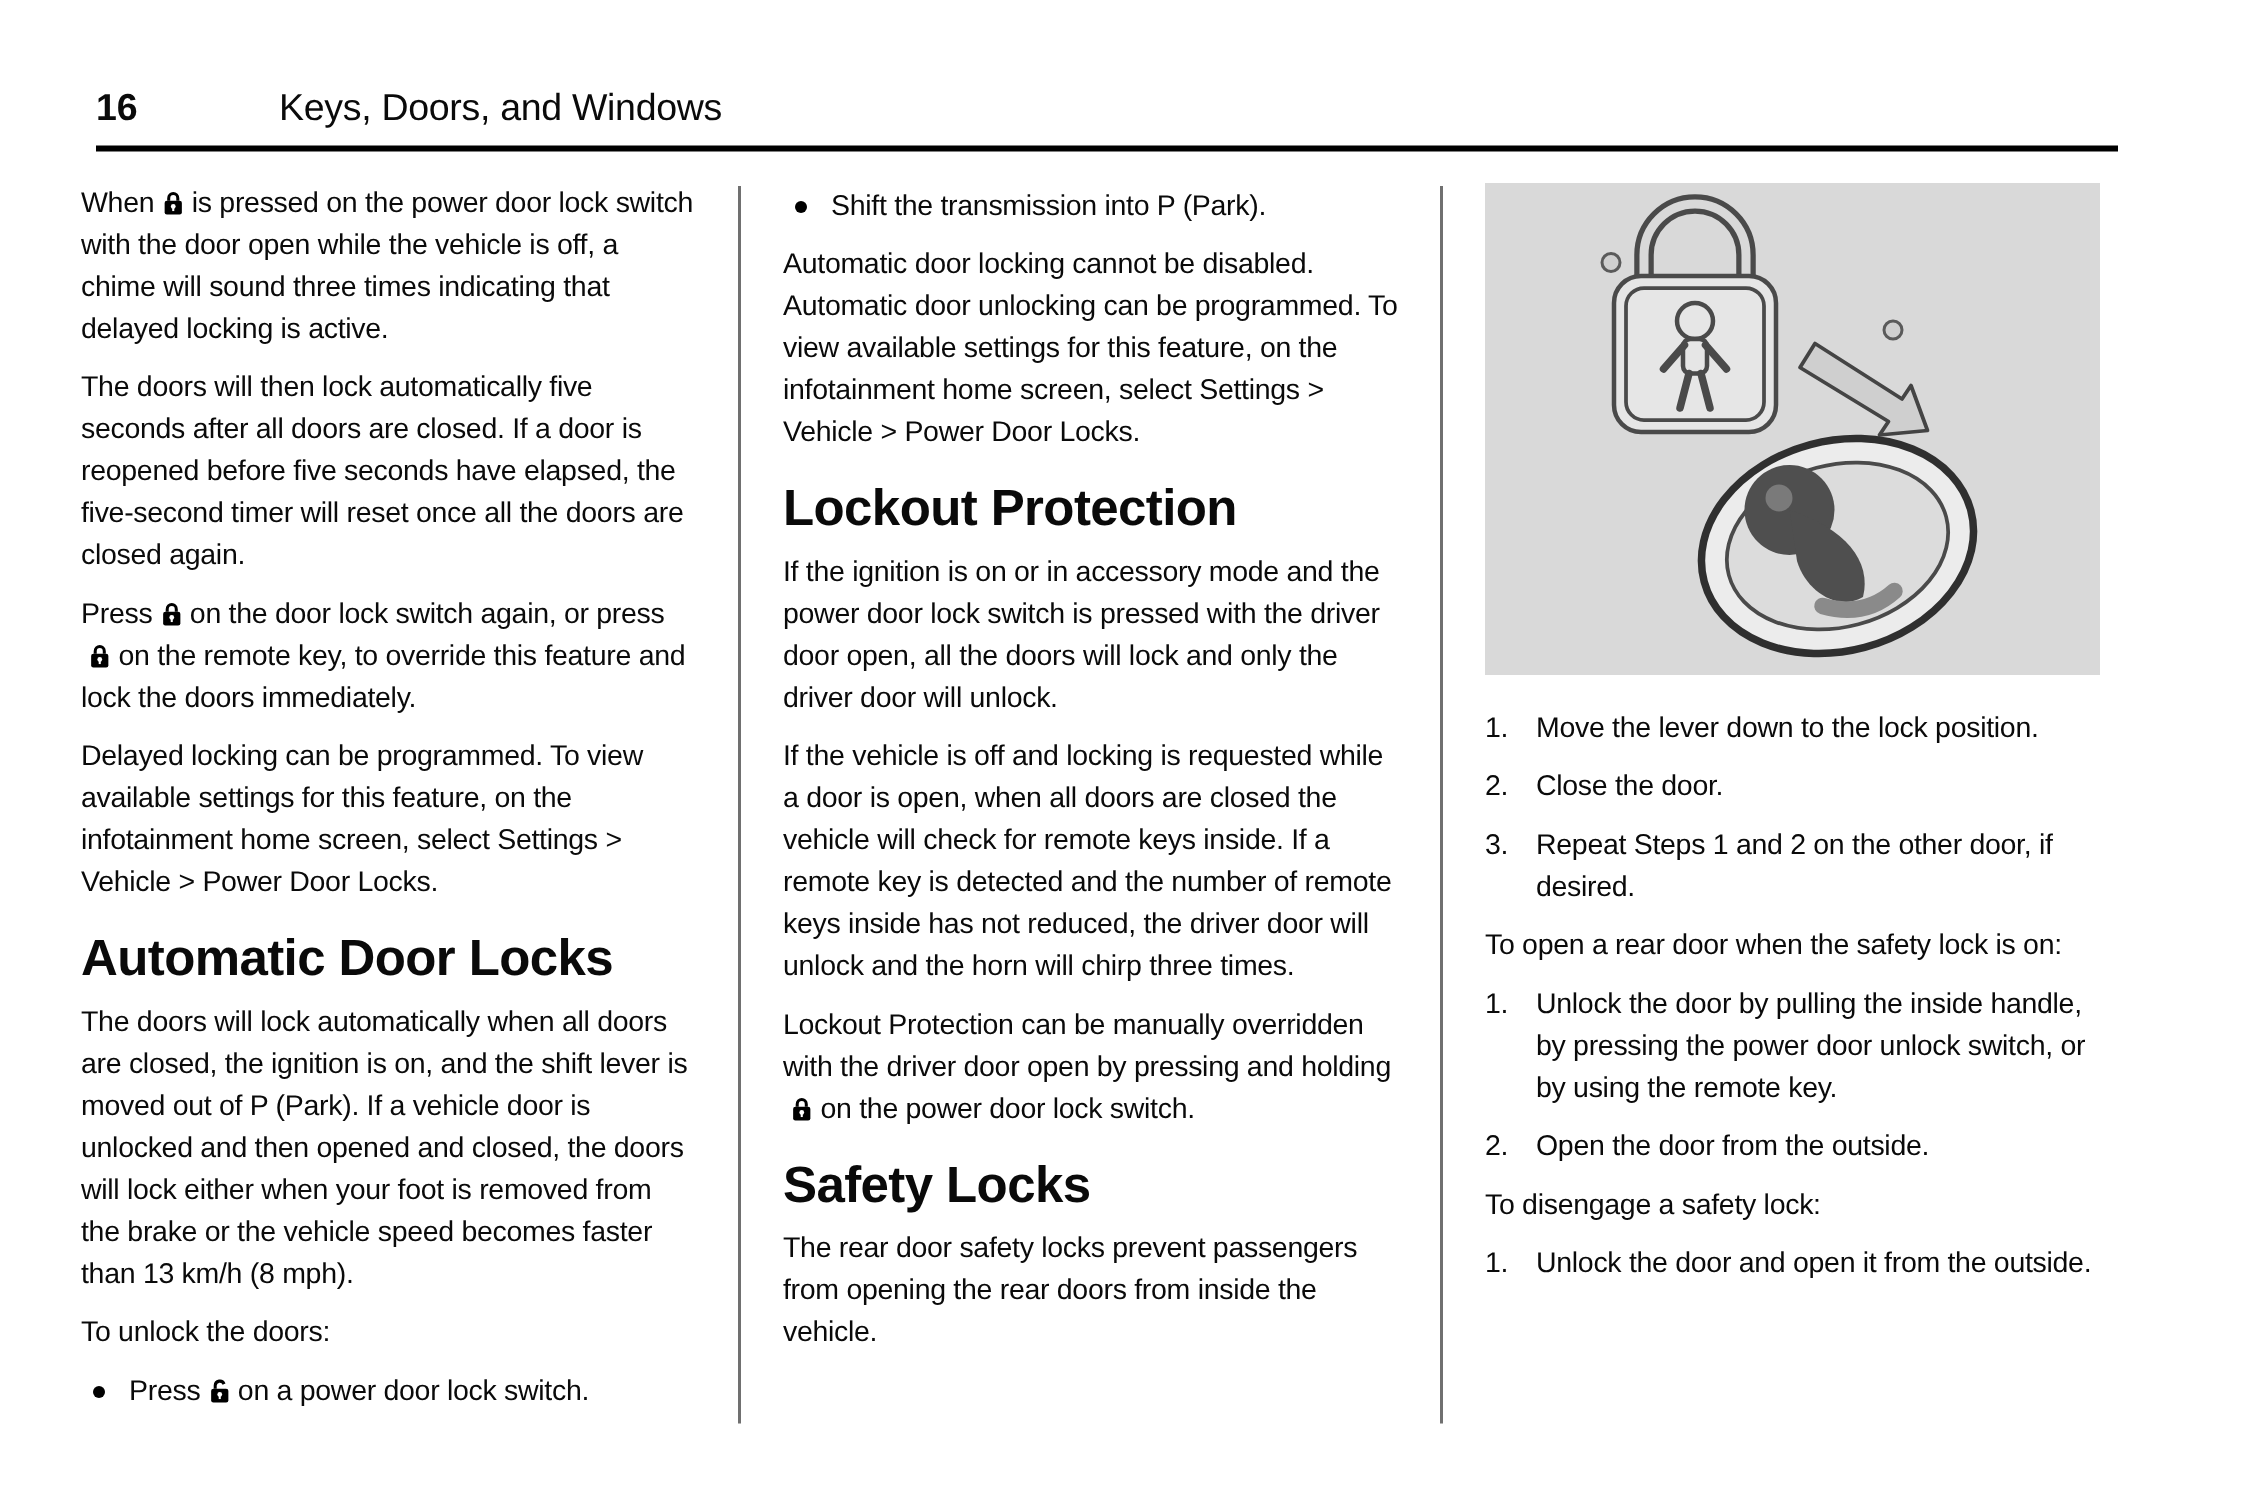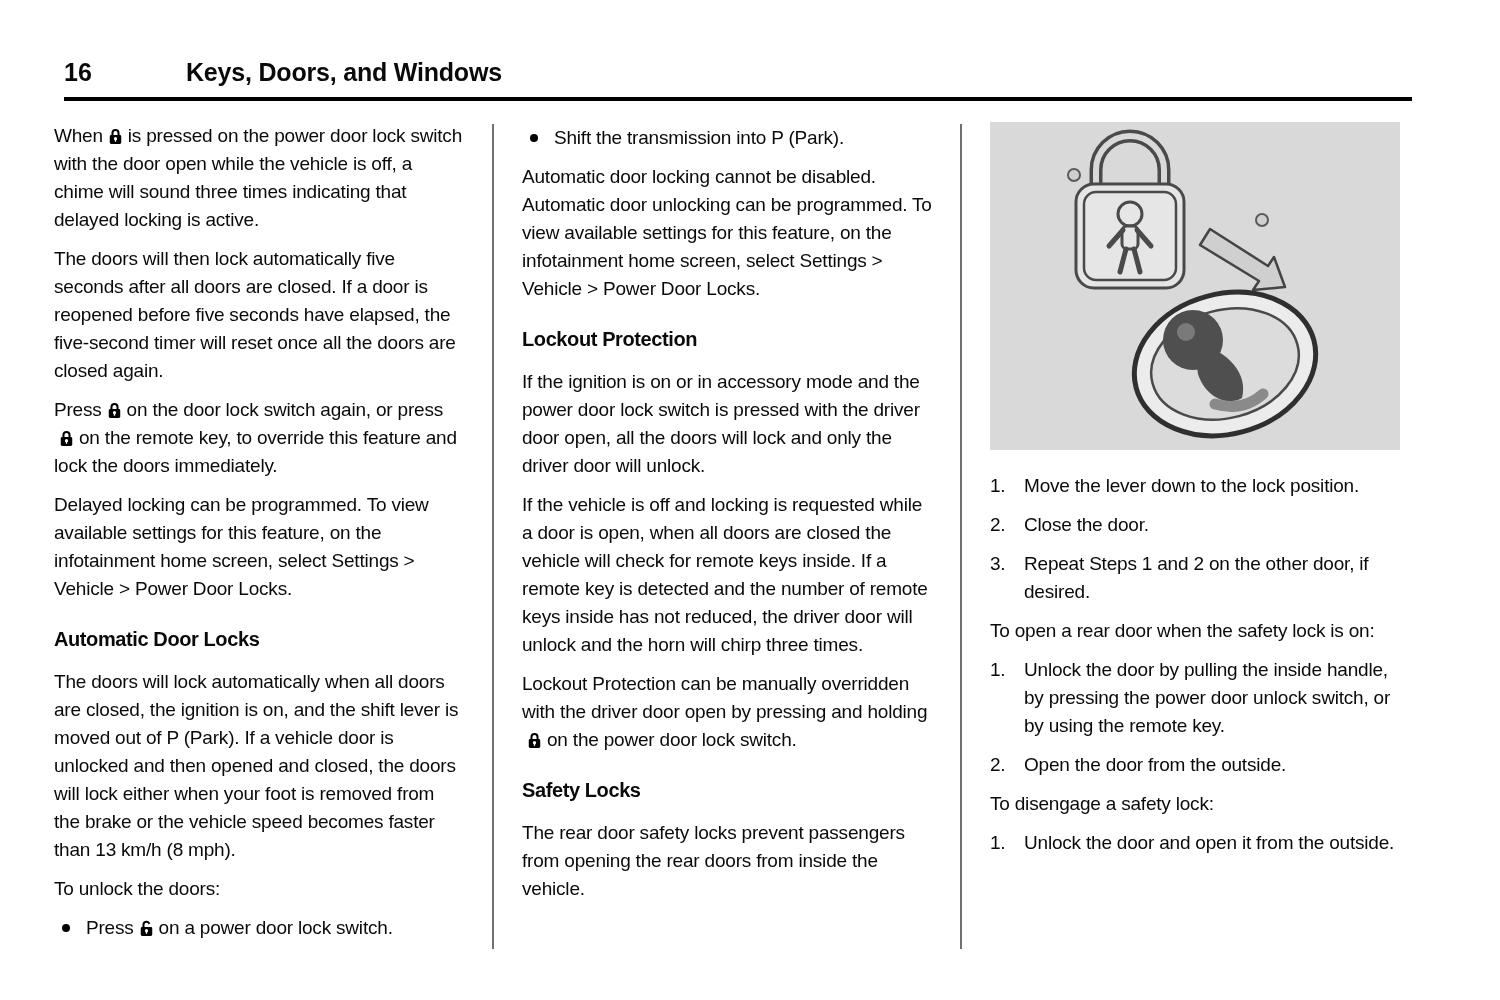--- a/index.html
+++ b/index.html
@@ -7,29 +7,29 @@
   body {
     width: 1500px; height: 1000px;
     background: #ffffff;
     font-family: "Liberation Sans", sans-serif;
     color: #0a0a0a;
   }
   .page { position: relative; width: 1500px; height: 1000px; background: #fff; overflow: hidden; border-radius: 27px; }
 
   .hdr { position: absolute; left: 64px; top: 58px; width: 1348px; display: flex; align-items: baseline; }
   .pagenum { font-size: 25px; font-weight: 700; width: 122px; flex: none; }
-  .chapter { font-size: 25px; font-weight: 700; letter-spacing: -0.2px; margin: 0; }
+  .chapter { font-size: 25px; font-weight: 400; letter-spacing: -0.2px; margin: 0; }
   .rule { position: absolute; left: 64px; top: 97px; width: 1348px; height: 4px; background: #000; }
 
   .cols { position: absolute; left: 54px; top: 122px; width: 1352px; display: flex; }
   .col { width: 410px; flex: none; font-size: 19px; line-height: 28px; letter-spacing: -0.2px; }
   .vdiv { width: 2px; height: 825px; background: #707070; margin: 2px 28px 0 28px; flex: none; }
 
   p { margin: 0 0 11px 0; }
-  h2 { font-size: 20px; line-height: 32px; font-weight: 700; letter-spacing: -0.4px; margin: 20px 0 13px 0; }
+  h2 { font-size: 34px; line-height: 32px; font-weight: 700; letter-spacing: -0.4px; margin: 20px 0 13px 0; }
 
   .bullet { display: flex; margin: 2px 0 11px 0; }
   .dot { width: 32px; flex: none; position: relative; }
   .dot::after { content: ""; position: absolute; left: 8px; top: 10px; width: 8px; height: 8px; border-radius: 50%; background: #000; }
   .btext { flex: 1; }
 
   .numitem { display: flex; margin: 0 0 11px 0; }
   .num { width: 34px; flex: none; }
   .ntext { flex: 1; }
 

